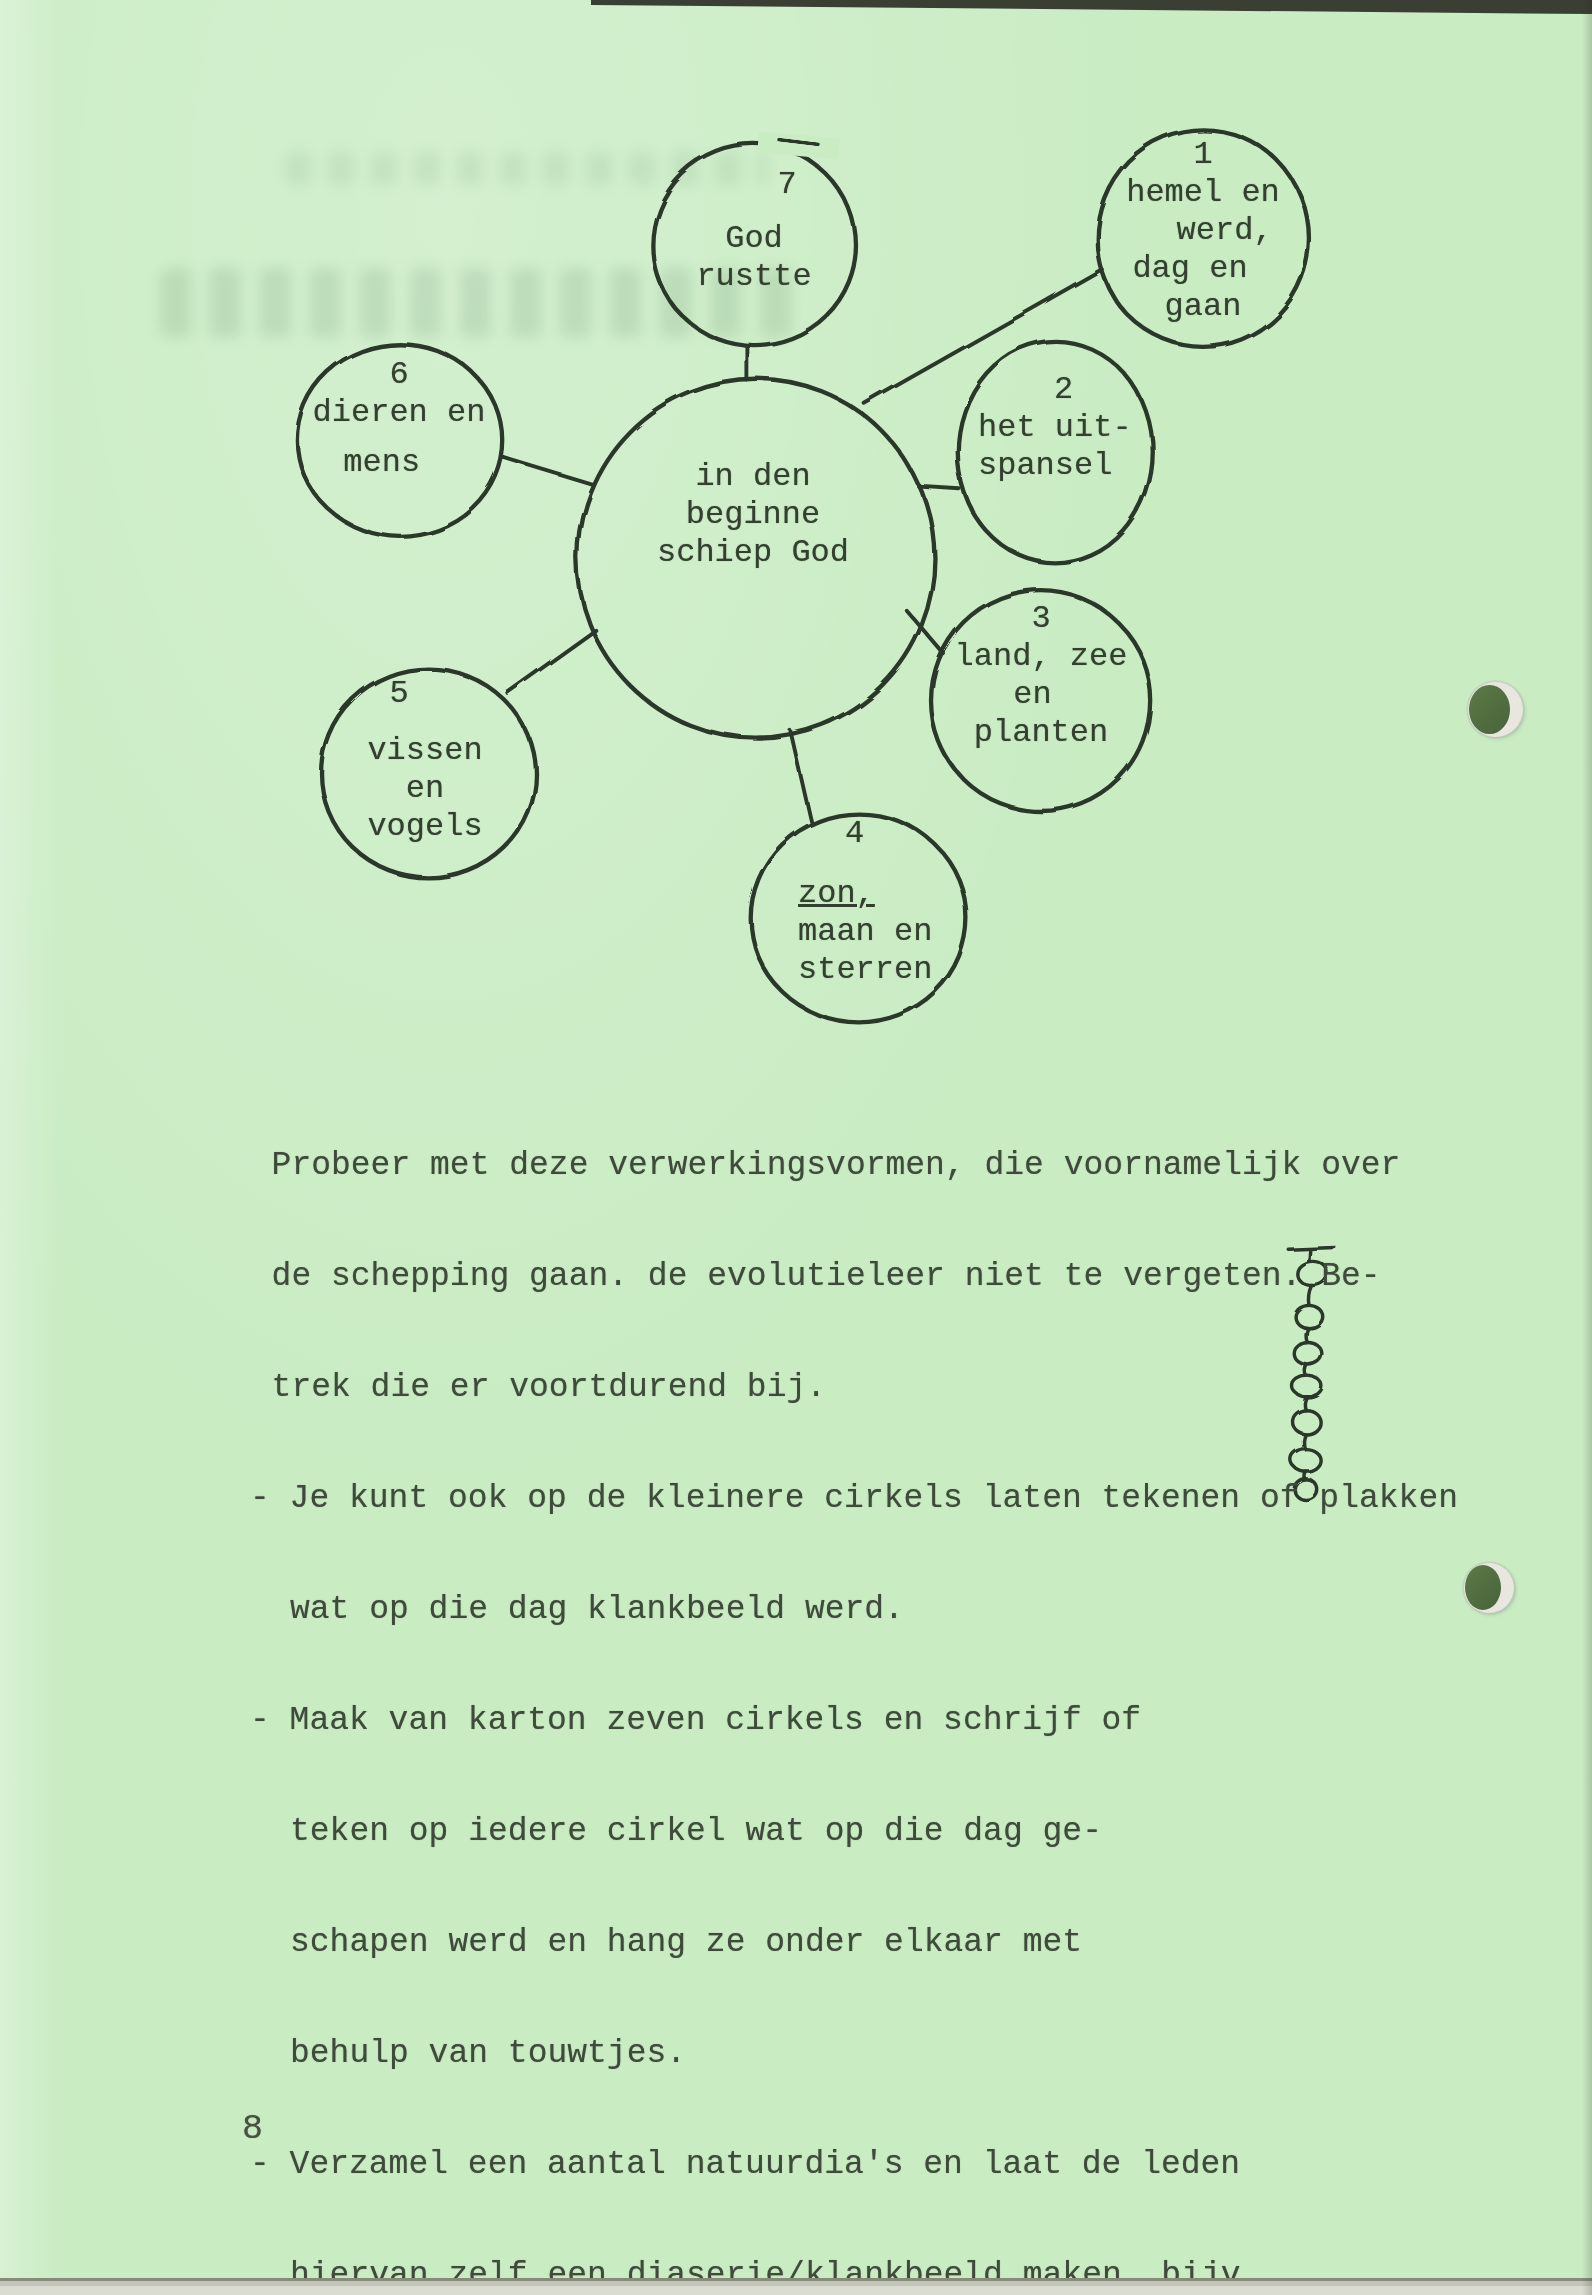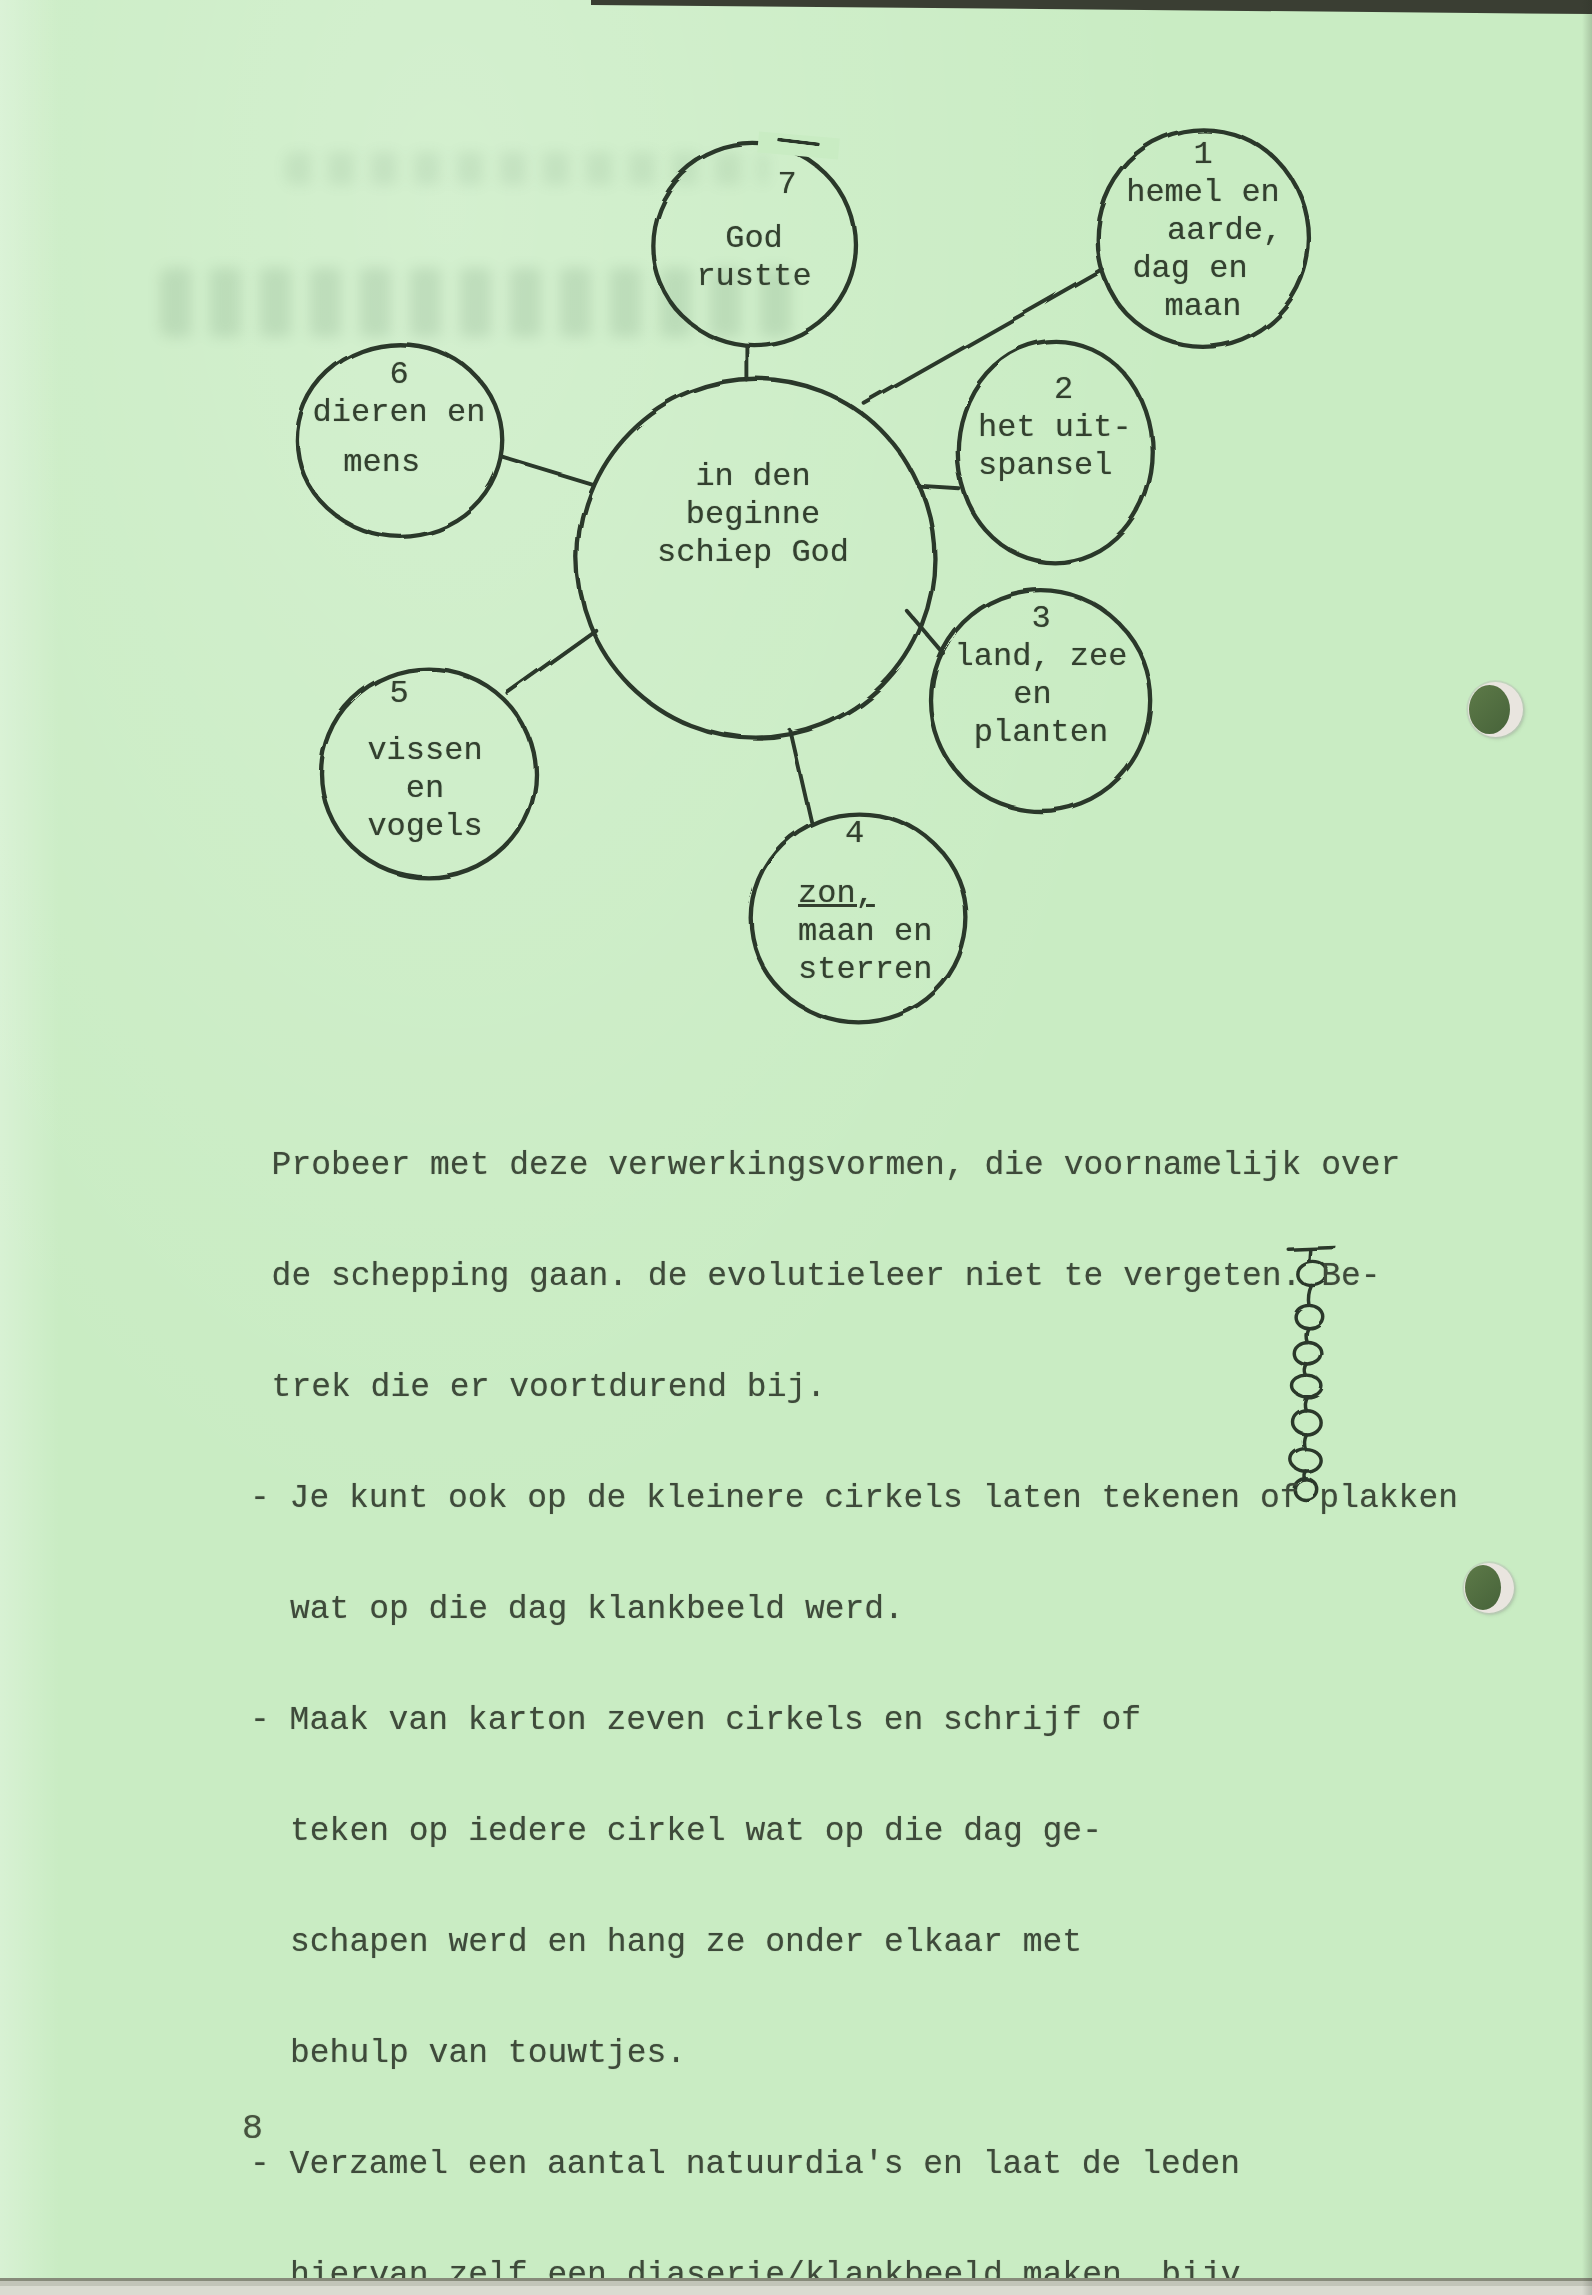--- a/index.html
+++ b/index.html
@@ -114,23 +114,23 @@
 
   <div class="node tc" style="left:754px;top:166px">
     <div class="num ox38">7</div>
     <div class="lbl g18">God</div>
     <div class="lbl">rustte</div>
   </div>
 
   <div class="node tc" style="left:1203px;top:136px">
     <div class="num">1</div>
     <div class="lbl">hemel en</div>
-    <div class="lbl ox25">aarde,</div>
+    <div class="lbl ox25">werd,</div>
     <div class="lbl oxm15">dag en</div>
-    <div class="lbl">maan</div>
+    <div class="lbl">gaan</div>
   </div>
 
   <div class="node tc" style="left:399px;top:356px">
     <div class="num">6</div>
     <div class="lbl">dieren en</div>
     <div class="lbl oxm20">mens</div>
   </div>
 
   <div class="node tl" style="left:978px;top:371px">
     <div class="num ml88">2</div>

